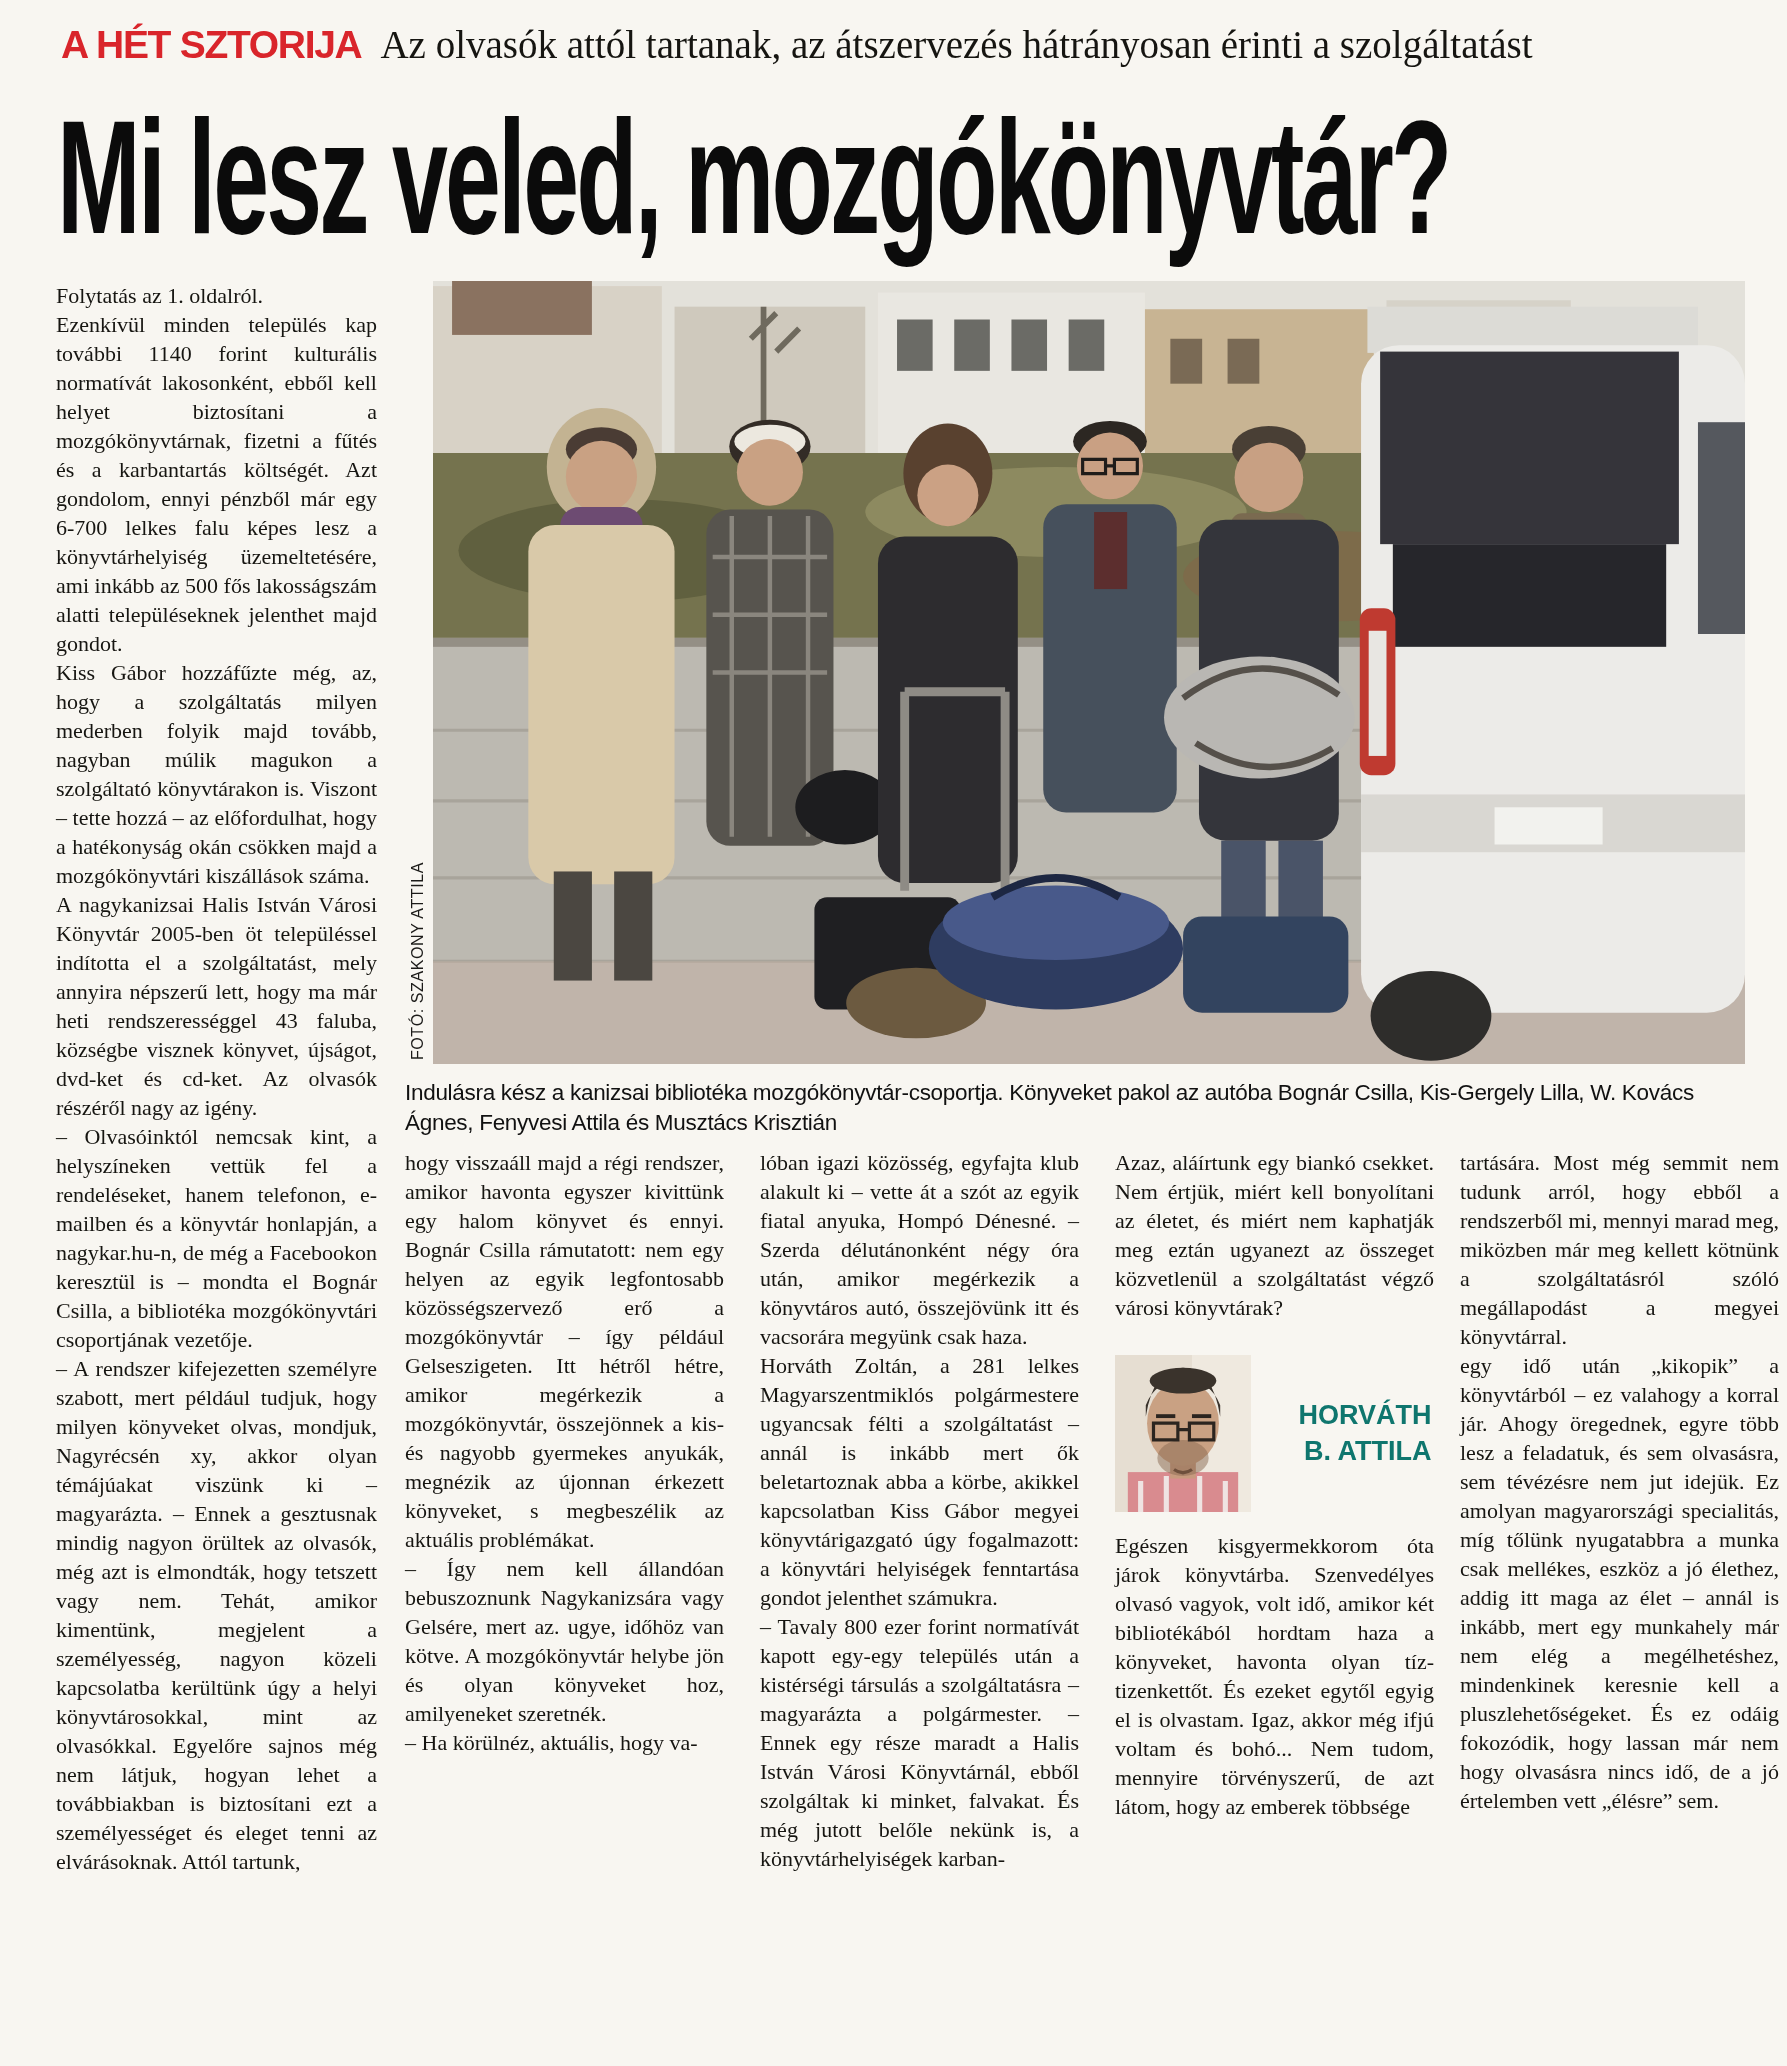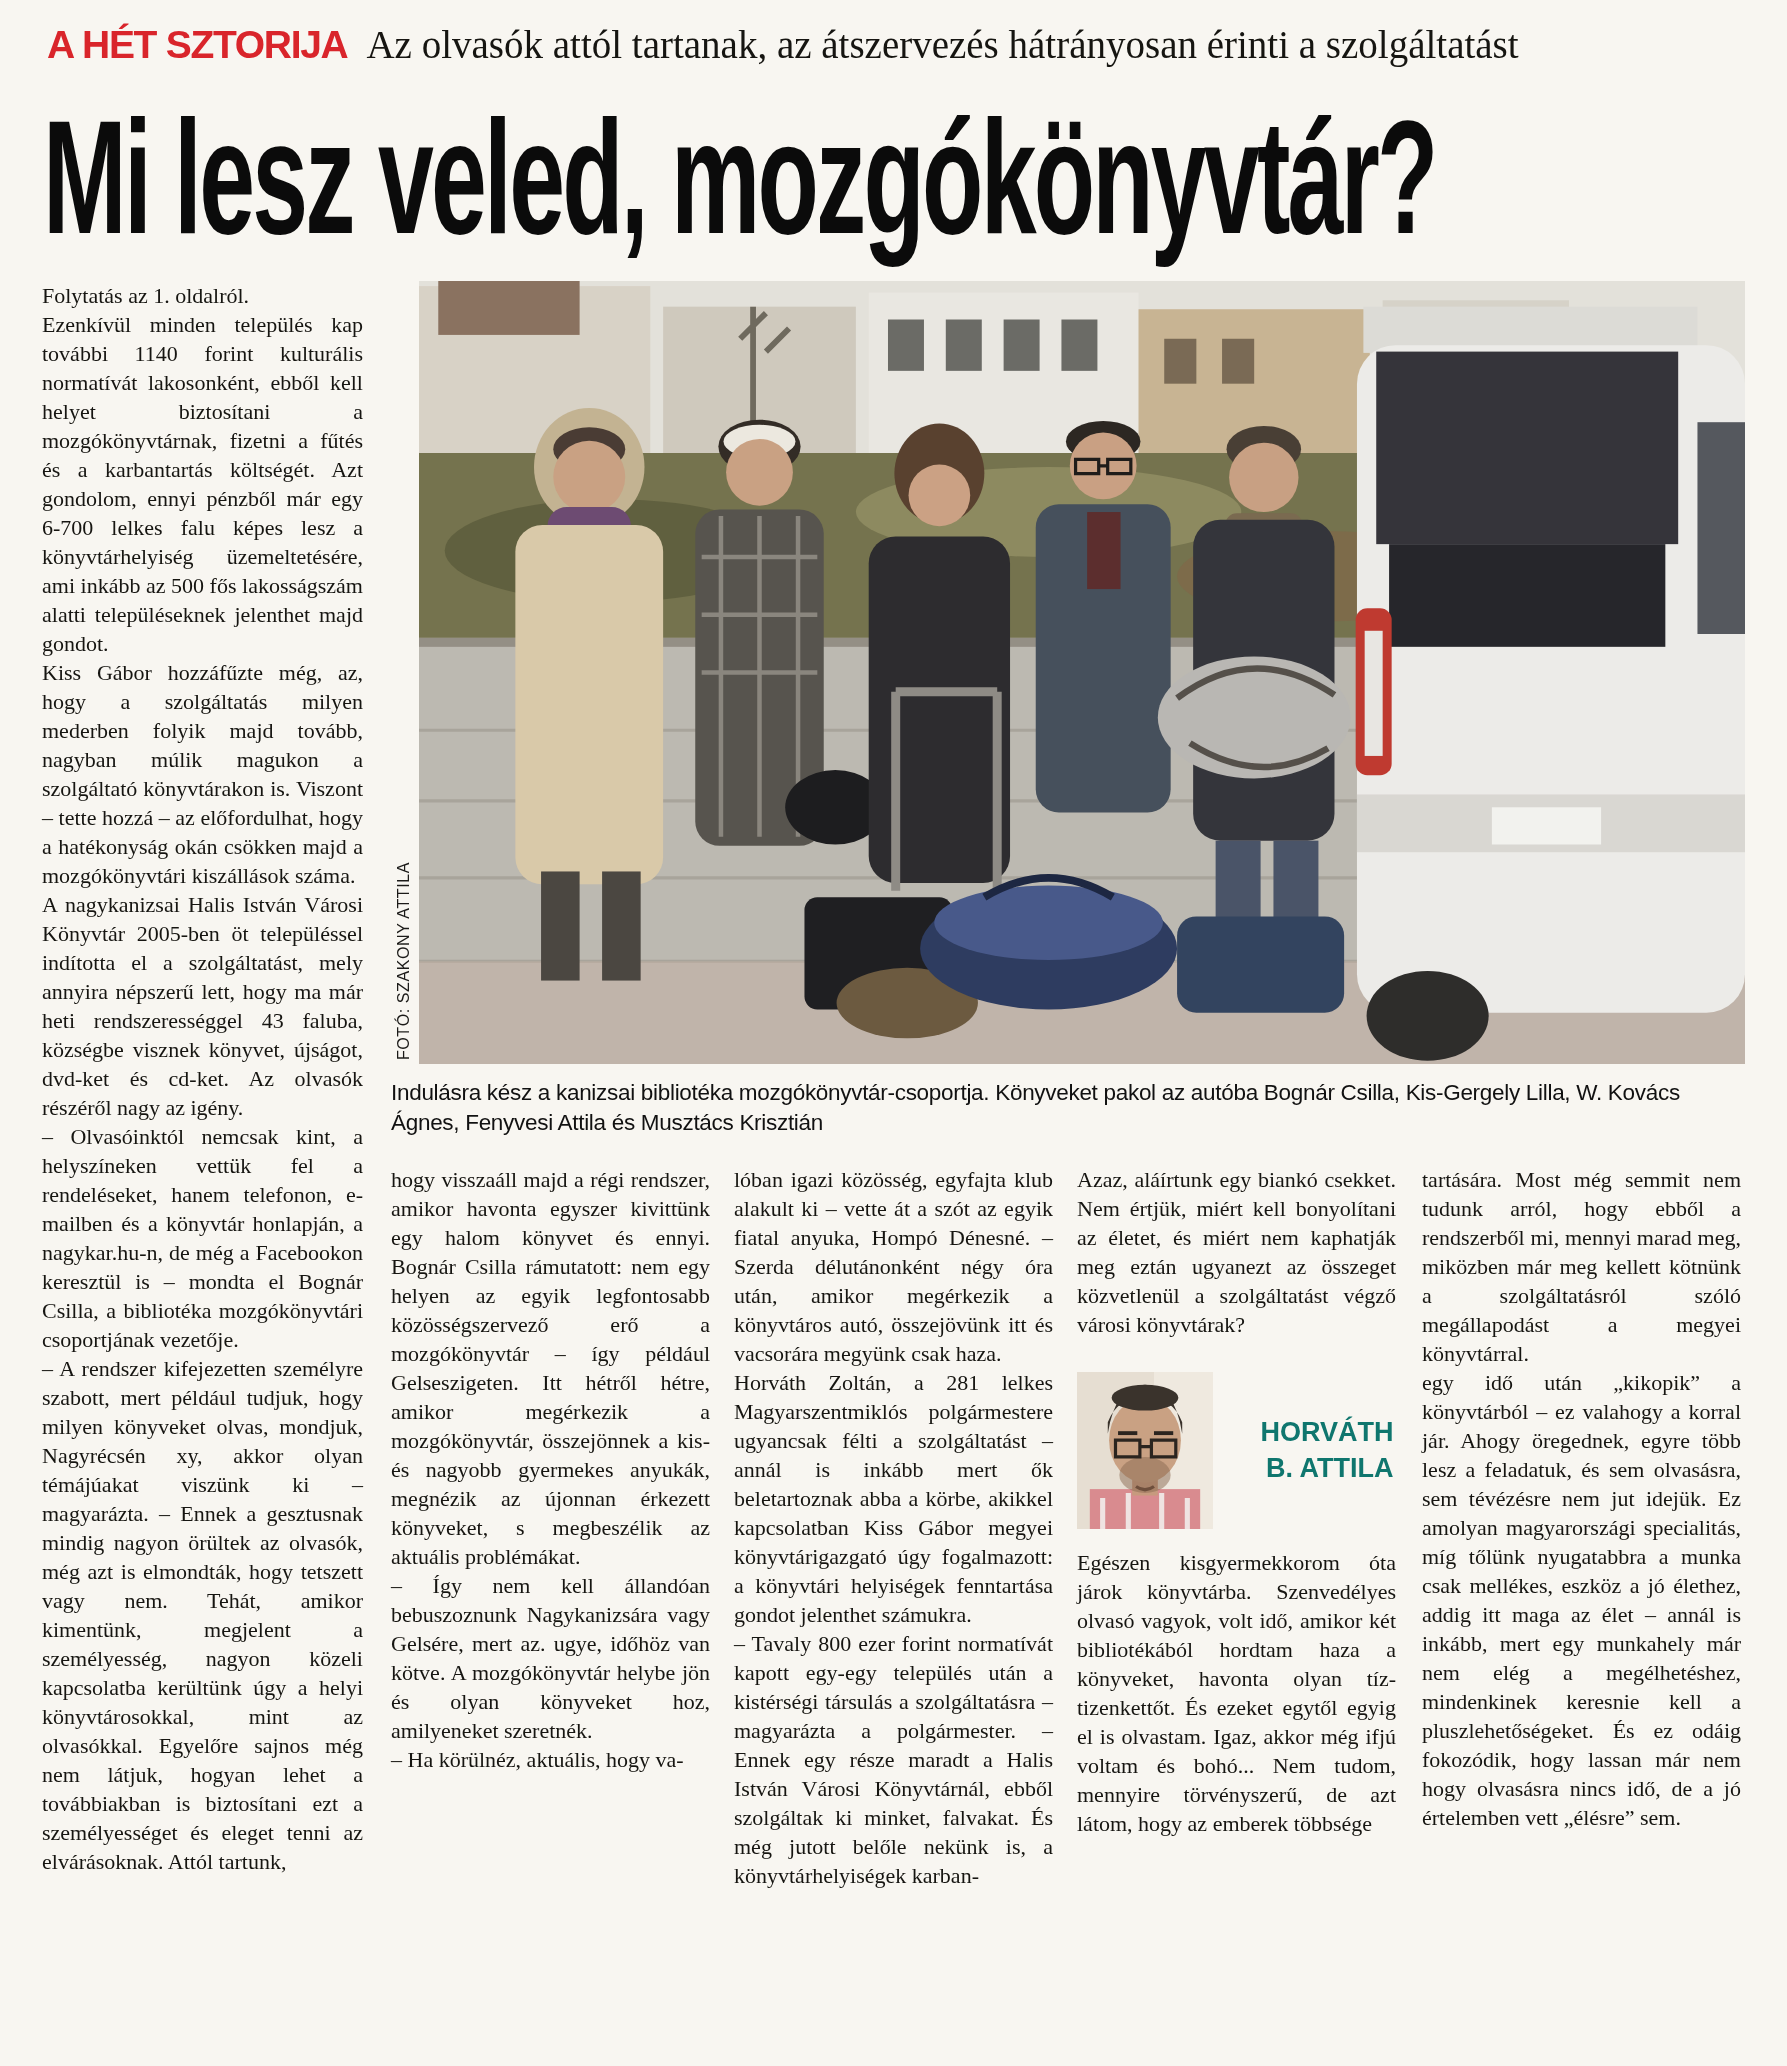--- a/index.html
+++ b/index.html
@@ -1,20 +1,20 @@
 <!DOCTYPE html>
 <html lang="hu" style="font-size:10.3px"><head>
 <meta charset="utf-8">
 <style>
   html,body{margin:0;padding:0;background:#dedbd4;}
   .page{
     width:1787px;height:2066px;box-sizing:border-box;
     background:#f8f6f1;color:#161511;
     font-family:"Liberation Serif",serif;
-    padding:22px 42px 0 42px;position:relative;overflow:hidden;
+    padding:22px 42px 0 56px;position:relative;overflow:hidden;
   }
   
   .kicker-row{display:flex;align-items:baseline;gap:19px;white-space:nowrap;margin-left:5.1px;}
   .kicker-label{font-family:"Liberation Sans",sans-serif;font-weight:bold;font-size:39px;letter-spacing:-1.3px;}
   .kicker-sub{font-size:39px;letter-spacing:0;}
   
   .headline{
     margin:33px 0 27px 1.3px;font-family:"Liberation Sans",sans-serif;font-weight:bold;
     font-size:162px;line-height:.95;letter-spacing:-4.5px;white-space:nowrap;
     transform:scaleX(.62);transform-origin:left top;color:#0b0b0b;
@@ -30,21 +30,21 @@
     position:absolute;bottom:3.9px;left:3.9px;
     writing-mode:vertical-rl;transform:rotate(180deg);
     font-family:"Liberation Sans",sans-serif;font-size:16px;letter-spacing:0.6px;color:#1b1a18;white-space:nowrap;
   }
   .photo{flex:1 1 auto;height:783px;position:relative;overflow:hidden;background:#b9b6ae;}
   .photo svg{position:absolute;inset:0;width:100%;height:100%;}
   .caption{
     font-family:"Liberation Sans",sans-serif;font-weight:normal;
     font-size:22.5px;line-height:30px;margin-top:14px;letter-spacing:-0.3px;color:#111;
   }
-  .lower{display:flex;gap:24px;margin-top:27px;}
+  .lower{display:flex;gap:36px;margin-top:10px;}
   .col{width:319px;flex:none;}
   .pair{width:664px;flex:none;display:flex;flex-direction:column;}
   .pair-row{display:flex;gap:26px;}
   .subhead{
     font-family:"Liberation Serif",serif;font-style:italic;font-weight:bold;
     font-size:51px;line-height:1;margin:28px 0 22px 0;text-align:center;letter-spacing:-1.3px;color:#0e0d0b;
   }
   .byline-row{display:flex;gap:14px;align-items:center;margin:3.9px 0 19px 0;}
   .portrait{width:136px;height:157px;flex:none;position:relative;overflow:hidden;background:#ded6ca;}
   .portrait svg{position:absolute;inset:0;width:100%;height:100%;}

